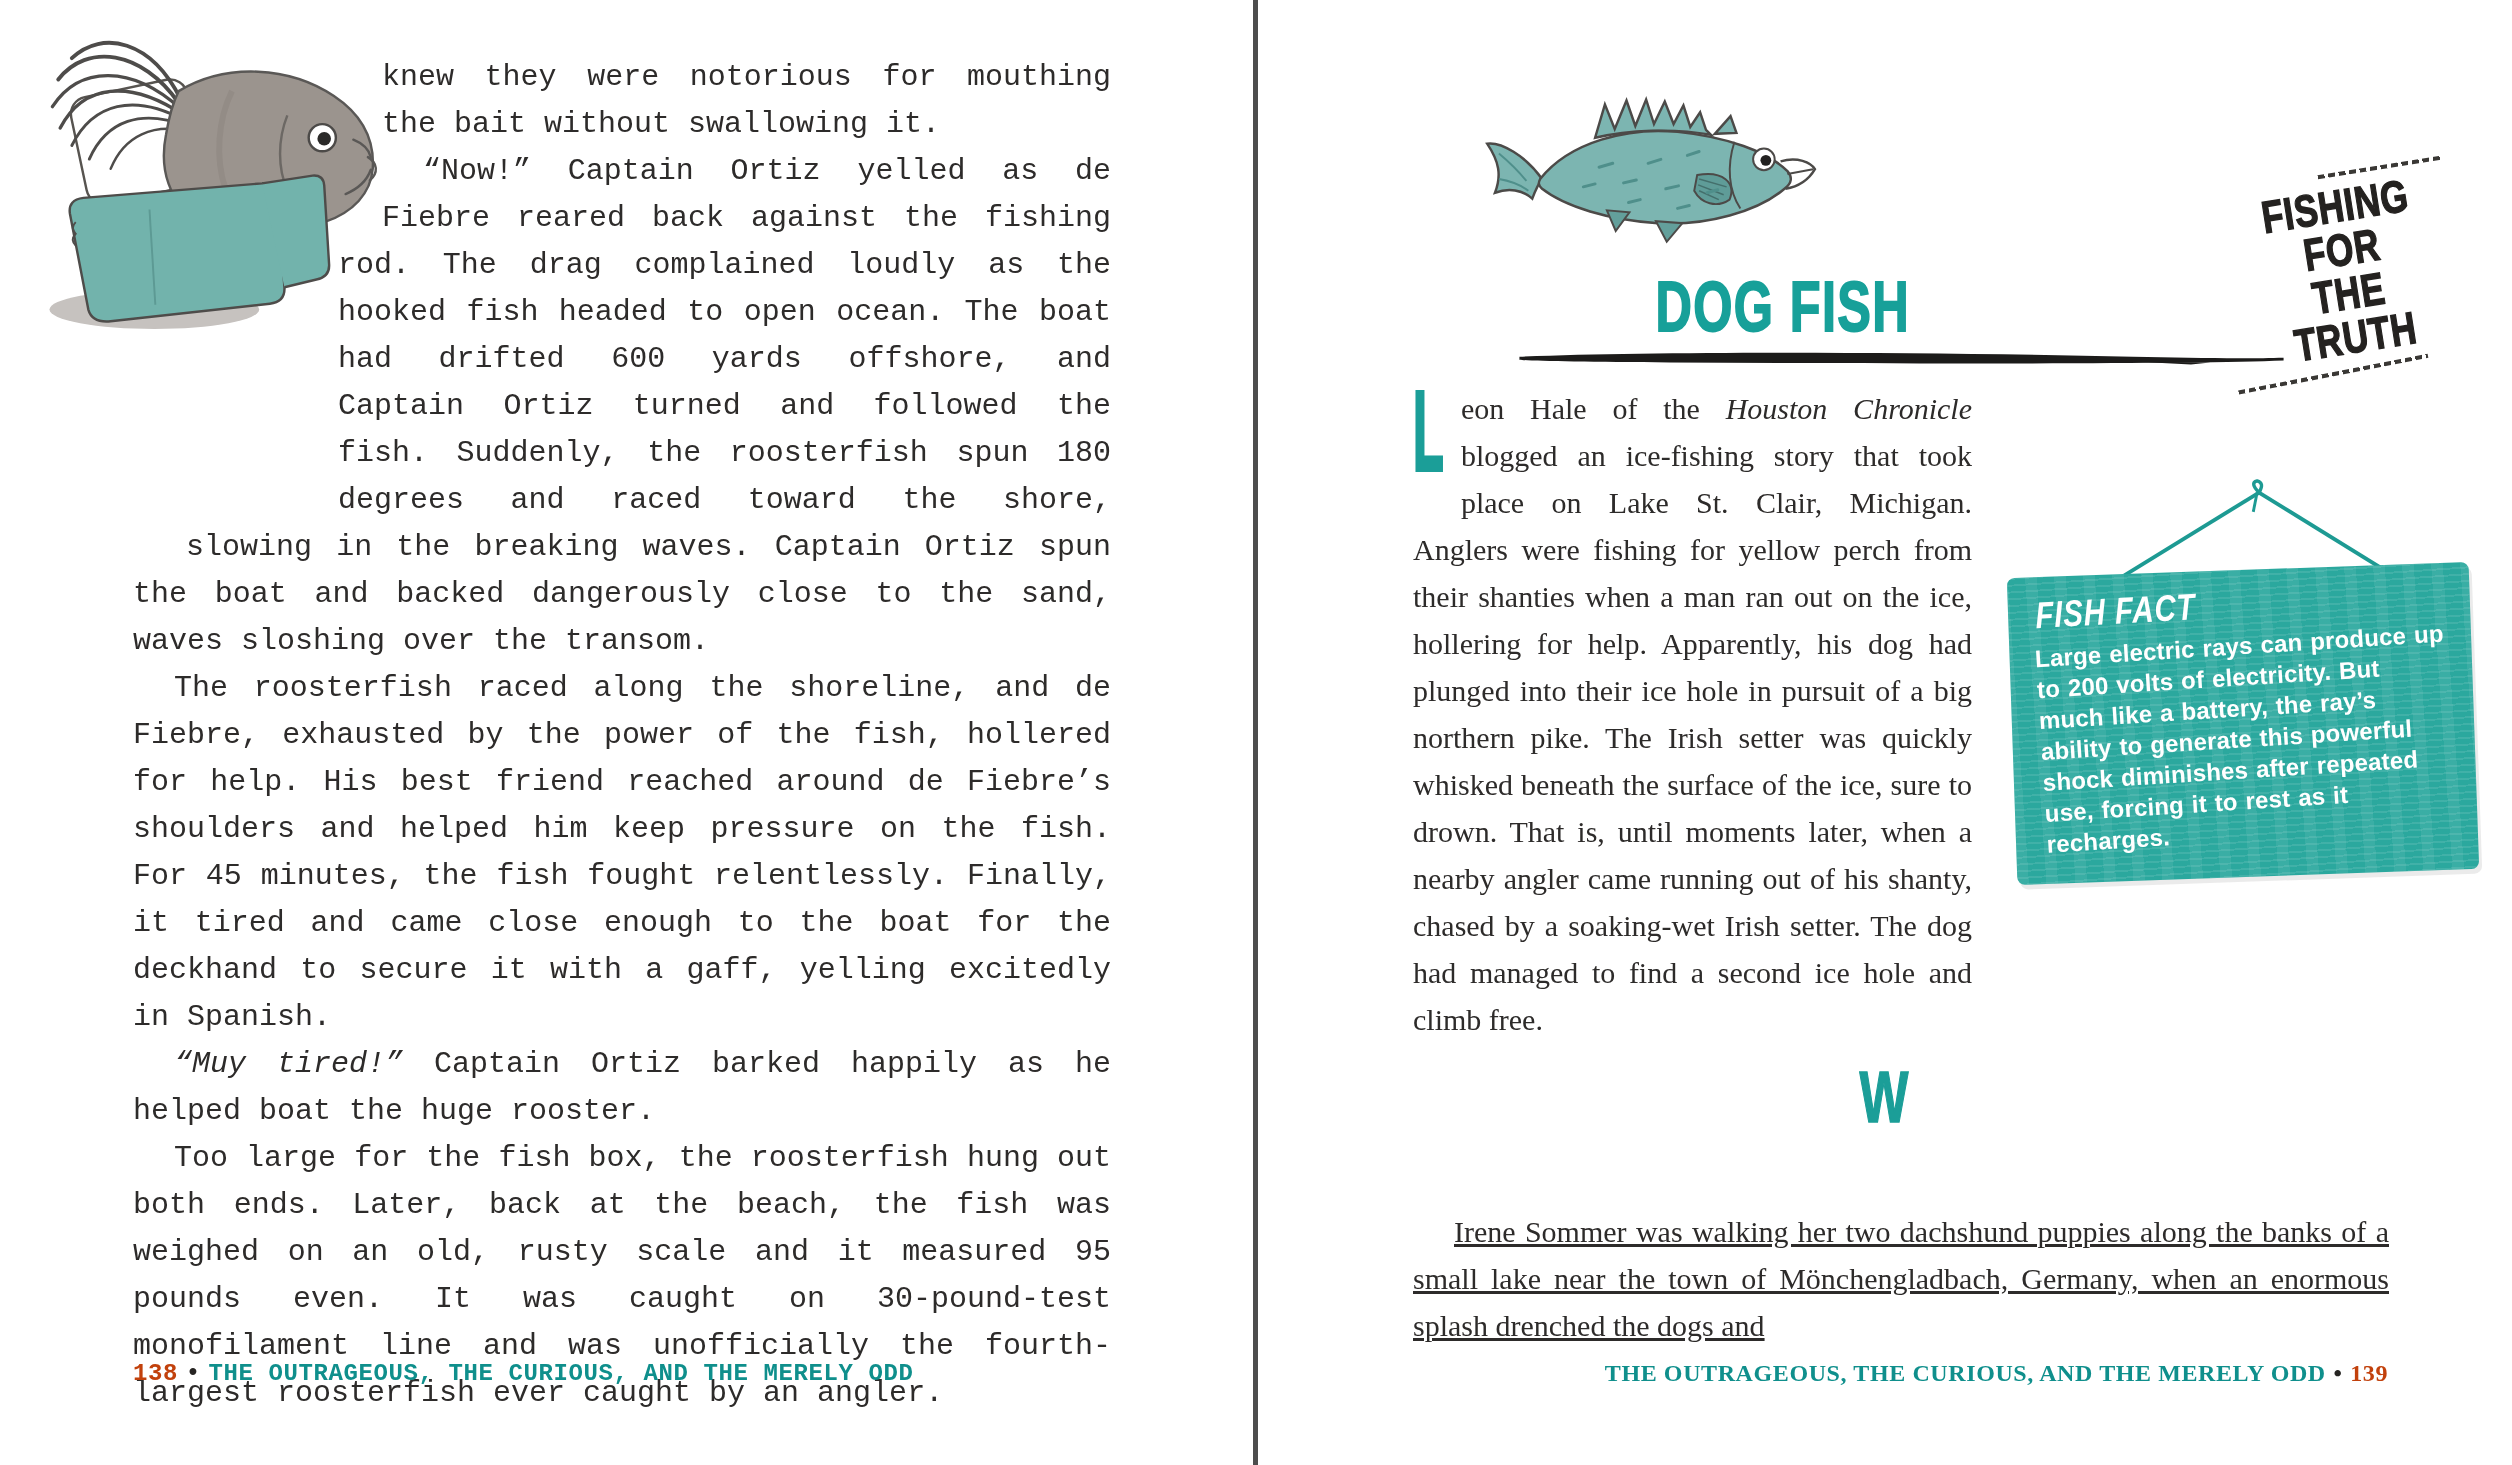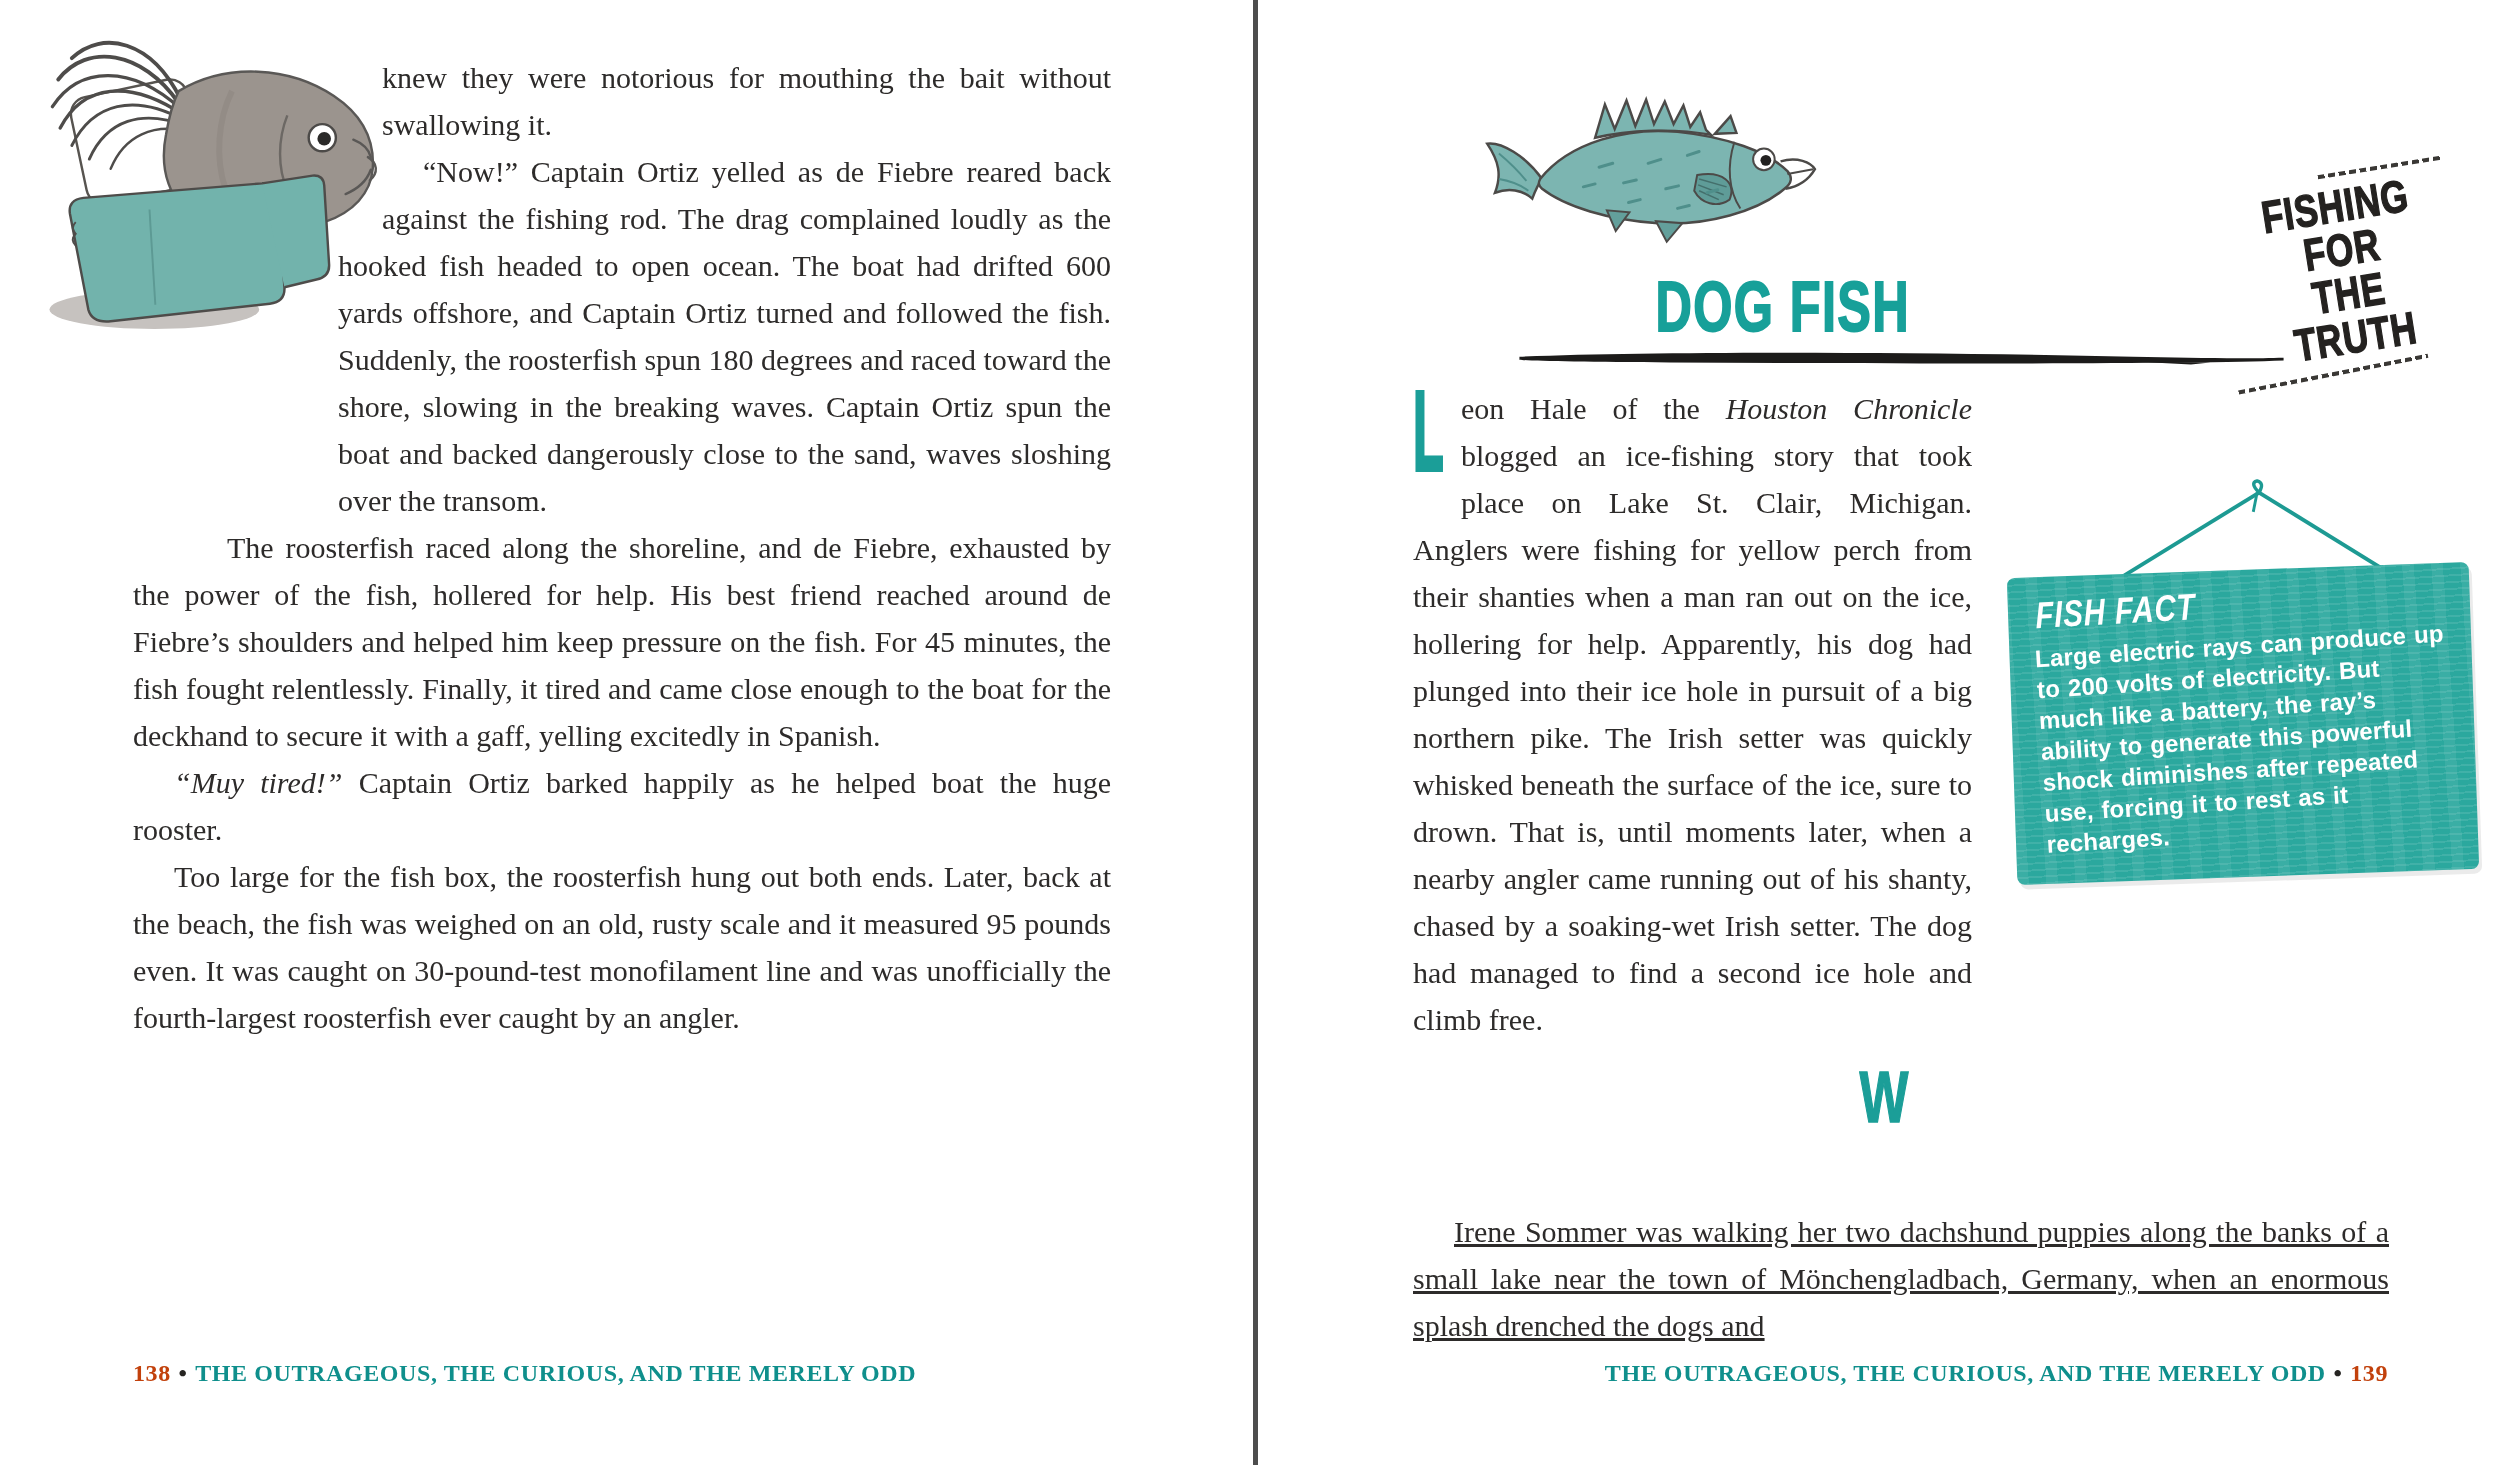--- a/index.html
+++ b/index.html
@@ -1,19 +1,19 @@
 <!DOCTYPE html>
 <html><head>
 <meta charset="utf-8">
 <style>
   html,body{margin:0;padding:0;background:#fff;}
   .spread{position:relative;width:2512px;height:1466px;background:#ffffff;overflow:hidden;
           font-family:"Liberation Serif",serif;color:#2d2b2a;}
   .page{position:absolute;top:0;height:1466px;width:1256px;}
-  .page-left{left:0;}
+  .page-left{left:0;font-family:Liberation Mono, monospace;}
   .page-right{left:1256px;}
   .gutter{position:absolute;left:1253px;top:0;width:4.8px;height:1466px;background:#4d4d4d;}
 
   p{margin:0;text-align:justify;font-size:30px;line-height:47px;}
   .indent{text-indent:41px;}
   .it{font-style:italic;}
 
   
   .rooster-illus{position:absolute;left:33px;top:23px;width:398px;height:311px;}
   .left-col{position:absolute;left:133px;top:54px;width:978px;}

